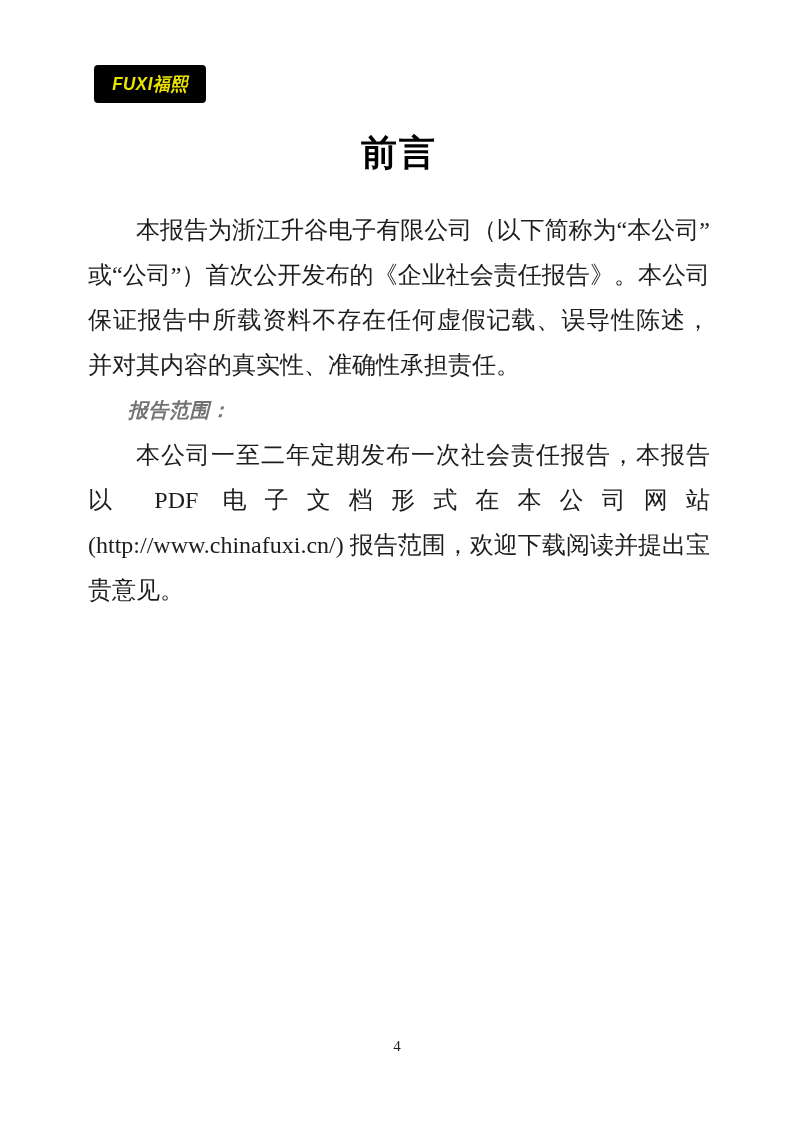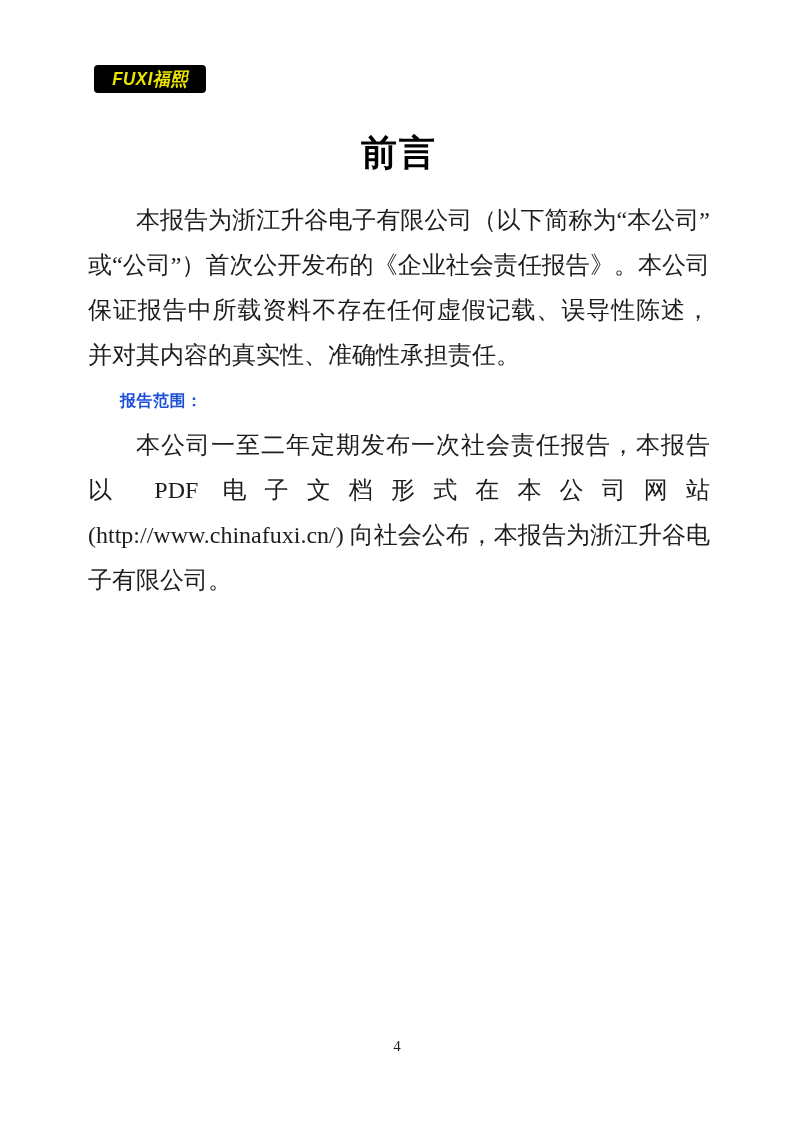--- a/index.html
+++ b/index.html
@@ -24,21 +24,21 @@
     height: 1123px;
     padding: 128px 84px 0 88px;
     background: #ffffff;
   }
 
   .logo {
     position: absolute;
     left: 94px;
     top: 65px;
     width: 112px;
-    height: 28px;
+    height: 38px;
     background: #000000;
     border-radius: 4px;
     display: flex;
     align-items: center;
     justify-content: center;
   }
 
   .logo span {
     color: #ebe400;
     font-family: "Liberation Sans", "DejaVu Sans", sans-serif;
@@ -49,44 +49,45 @@
     white-space: nowrap;
     transform: scaleY(1.05);
   }
 
   .doc-title {
     text-align: center;
     font-size: 36px;
     line-height: 50px;
     font-weight: bold;
     color: #000000;
-    margin-bottom: 20px;
+    margin-bottom: 30px;
     letter-spacing: 2px;
   }
 
   .body-text {
     width: 622px;
   }
 
   .para {
     font-size: 24px;
     line-height: 45px;
     text-align: justify;
     text-indent: 2em;
     color: #1d1d1d;
   }
 
   .sub-heading {
-    font-size: 16px;
+    font-size: 20px;
     line-height: 45px;
     font-weight: bold;
     text-indent: 2em;
-    color: #1d4ed8;
+    color: #737373;
     font-family: "Liberation Sans", "DejaVu Sans", sans-serif;
     letter-spacing: 0.5px;
+    font-style: italic;
   }
 
   .page-footer {
     position: absolute;
     left: 0;
     right: 0;
     top: 1038px;
     text-align: center;
     font-size: 15px;
     color: #1d1d1d;
@@ -104,19 +105,19 @@
   <h1 class="doc-title">前言</h1>
 
   <div class="body-text">
 
     <p class="para">本报告为浙江升谷电子有限公司（以下简称为“本公司”或“公司”）首次公开发布的《企业社会责任报告》。本公司保证报告中所载资料不存在任何虚假记载、误导性陈述，并对其内容的真实性、准确性承担责任。</p>
 
     <p class="sub-heading">报告范围：</p>
 
 
 
-    <p class="para">本公司一至二年定期发布一次社会责任报告，本报告以 PDF 电子文档形式在本公司网站 (http://www.chinafuxi.cn/) 向社会公布，本报告为浙江升谷电子有限公司。</p>
+    <p class="para">本公司一至二年定期发布一次社会责任报告，本报告以 PDF 电子文档形式在本公司网站 (http://www.chinafuxi.cn/) 报告范围，欢迎下载阅读并提出宝贵意见。</p>
 
   </div>
 
   <div class="page-footer">4</div>
 
 </div>
 
 </body></html>

